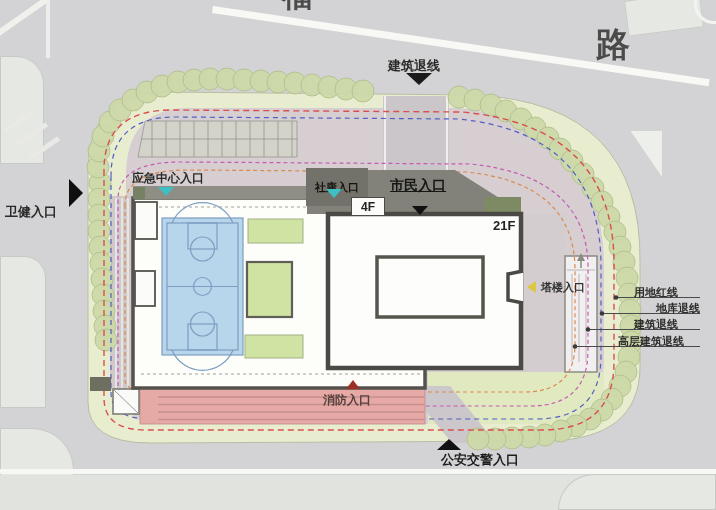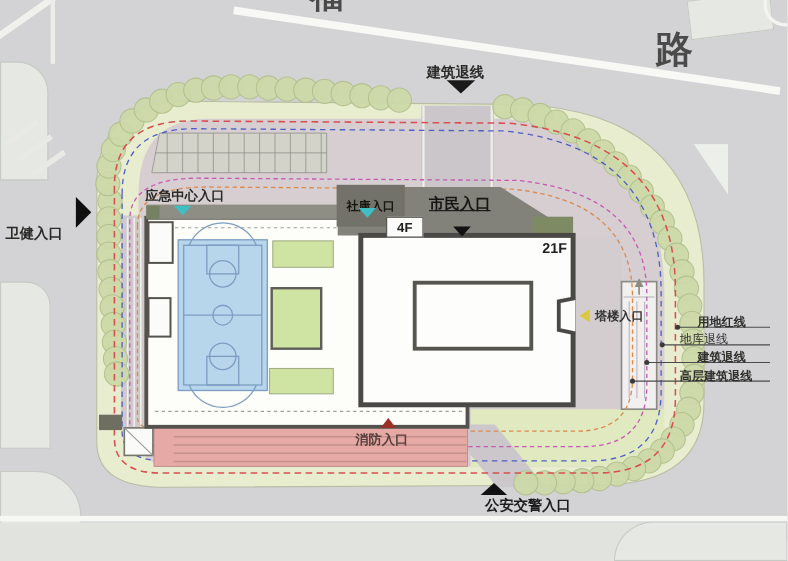--- a/index.html
+++ b/index.html
@@ -267,16 +267,16 @@
 
   <div class="tri" style="left:346px;top:380px;border-left:7px solid transparent;
               border-right:7px solid transparent;border-bottom:9px solid #9c2f26;"></div>
   <div class="lbl" style="left:323px;top:392px;font-size:12px;color:#55403c;">消防入口</div>
 
   <div class="tri" style="left:437px;top:439px;border-left:12px solid transparent;
               border-right:12px solid transparent;border-bottom:11px solid #111;"></div>
   <div class="lbl" style="left:403px;top:451px;font-size:13px;color:#1c1c1c;margin-left:38px;">公安交警入口</div>
 
   <div class="lbl" style="left:634px;top:285px;font-size:11px;font-weight:600;color:#2e2e2c;">用地红线</div>
-  <div class="lbl" style="left:618px;top:301px;font-size:11px;font-weight:400;color:#2e2e2c;">地库退线</div>
+  <div class="lbl" style="left:656px;top:301px;font-size:11px;font-weight:700;color:#2e2e2c;">地库退线</div>
   <div class="lbl" style="left:634px;top:317px;font-size:11px;font-weight:600;color:#2e2e2c;">建筑退线</div>
   <div class="lbl" style="left:618px;top:334px;font-size:11px;font-weight:600;color:#2e2e2c;">高层建筑退线</div>
 </div>
 
 </body></html>

